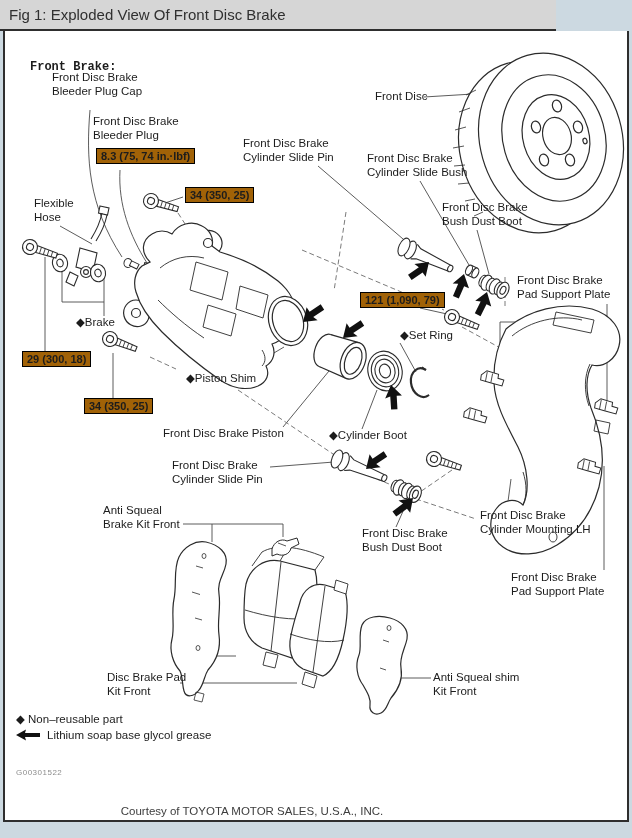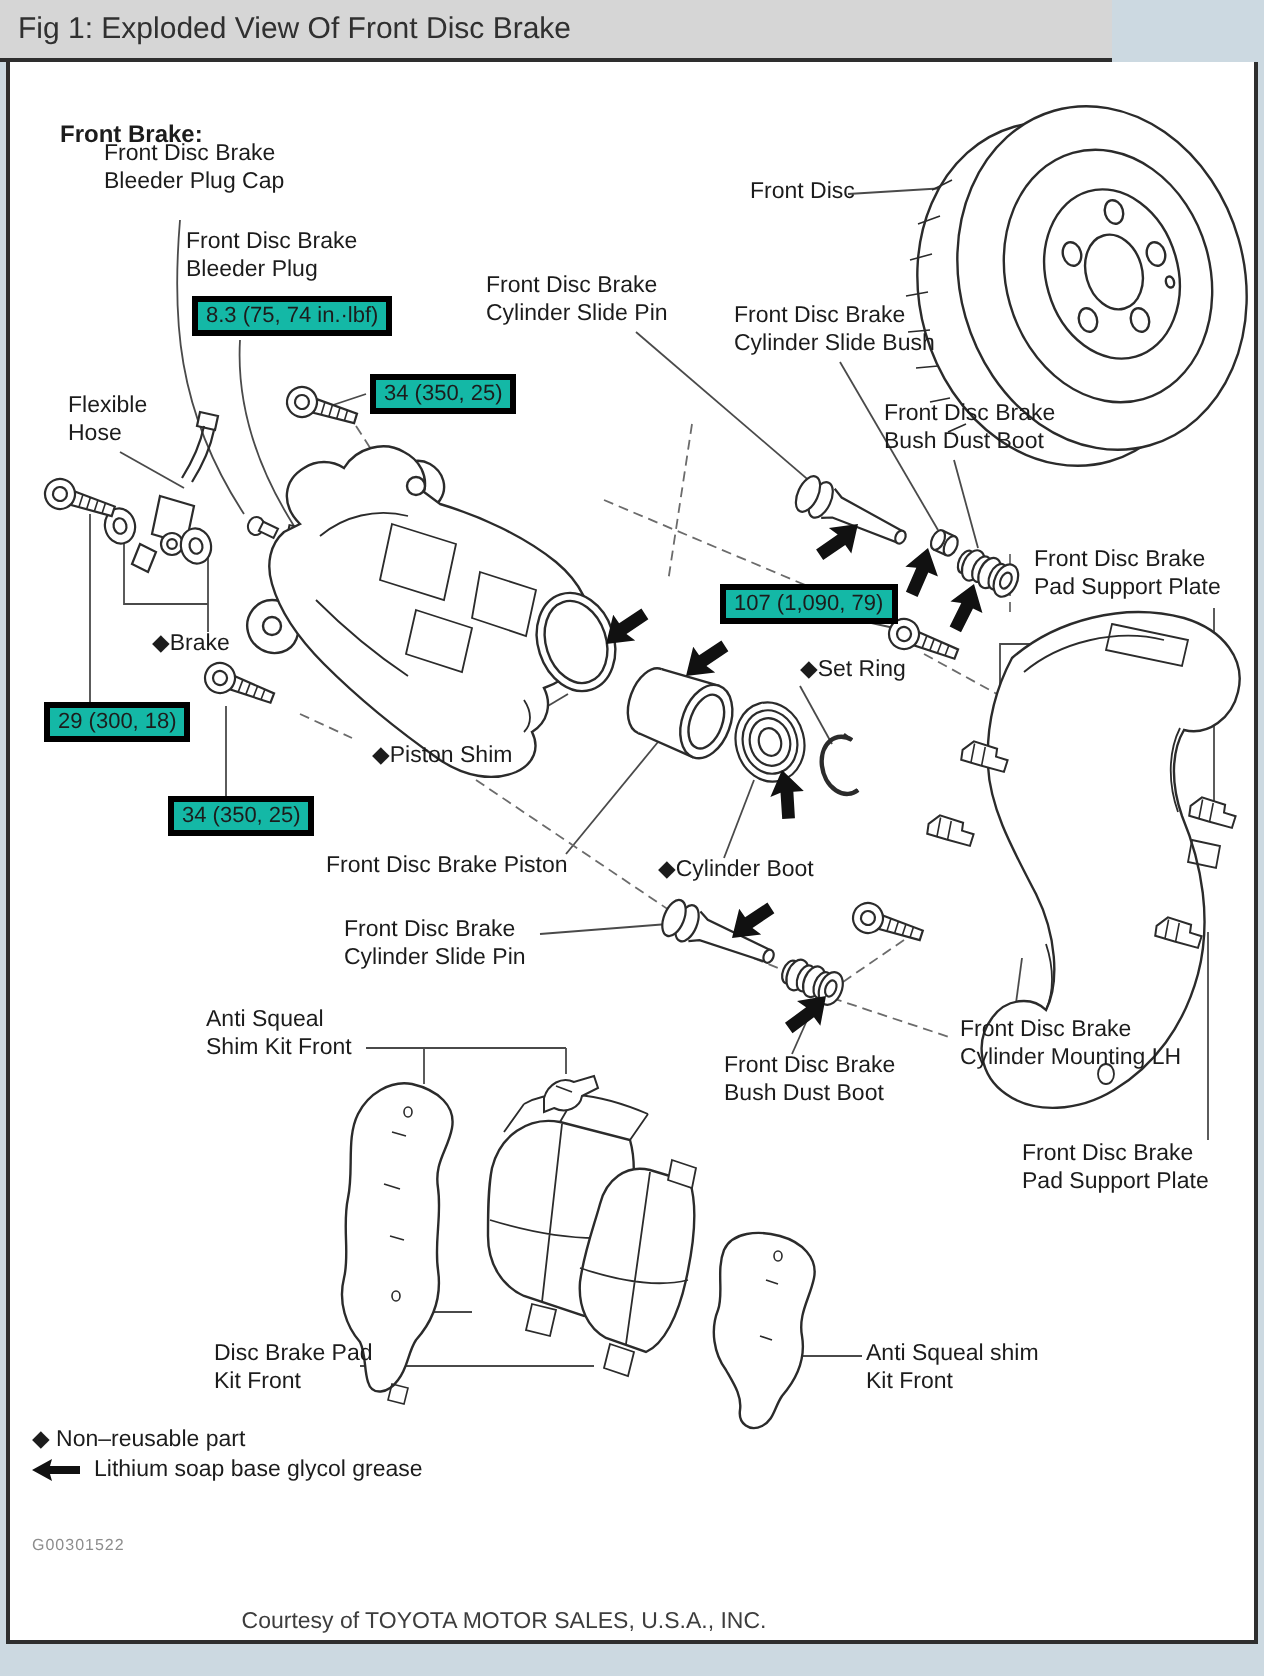--- a/index.html
+++ b/index.html
@@ -16,24 +16,24 @@
   }
   .frame{
     position:absolute;left:3px;top:31px;width:626px;height:791px;
     background:#ffffff;border:2px solid #2e2e2e;border-top:none;box-sizing:border-box;
   }
   svg.art{position:absolute;left:0;top:0;}
   .lbl{
     position:absolute;font-size:11.5px;line-height:13.5px;color:#1c1c1c;
     white-space:pre-line;
   }
-  .bold{font-weight:bold;font-size:12px;}
+  .bold{font-weight:bold;font-size:12px;font-family:Liberation Mono, monospace;}
   .tq{
-    position:absolute;font-size:11px;line-height:14px;font-weight:normal;color:#1c1c1c;
-    border:3px solid #000000;background:#14b8a6;padding:0 4px;white-space:nowrap;
+    position:absolute;font-size:11px;line-height:14px;font-weight:bold;color:#1c1c1c;
+    border:1px solid #000000;background:#a16207;padding:0 4px;white-space:nowrap;
   }
   .legend{position:absolute;left:16px;top:712px;font-size:11.5px;color:#1c1c1c;}
   .legend .row{margin-bottom:3px;display:flex;align-items:center;}
   .legend .unitbox{
     border:1px solid #2b2b2b;padding:0 5px;font-weight:bold;line-height:15px;margin-right:3px;
   }
   .figcode{position:absolute;left:16px;top:768px;font-size:8px;color:#8d8d8d;letter-spacing:0.5px;}
   .footer{position:absolute;left:0;top:805px;width:504px;text-align:center;font-size:11.5px;color:#3d3d3d;}
   .garr-icon{margin-right:7px;display:inline-block;}
 </style>
@@ -293,32 +293,32 @@
 <div class="tq" style="left:185px;top:187px;">34 (350, 25)</div>
 <div class="lbl" style="left:375px;top:90px;">Front Disc</div>
 <div class="lbl" style="left:243px;top:137px;">Front Disc Brake
 Cylinder Slide Pin</div>
 <div class="lbl" style="left:367px;top:152px;">Front Disc Brake
 Cylinder Slide Bush</div>
 <div class="lbl" style="left:442px;top:201px;">Front Disc Brake
 Bush Dust Boot</div>
 <div class="lbl" style="left:517px;top:274px;">Front Disc Brake
 Pad Support Plate</div>
-<div class="tq" style="left:360px;top:292px;">107 (1,090, 79)</div>
+<div class="tq" style="left:360px;top:292px;">121 (1,090, 79)</div>
 <div class="lbl" style="left:384px;top:329px;margin-left:16px;">◆Set Ring</div>
 <div class="lbl" style="left:76px;top:316px;">◆Brake</div>
 <div class="tq" style="left:22px;top:351px;">29 (300, 18)</div>
 <div class="lbl" style="left:186px;top:372px;">◆Piston Shim</div>
 <div class="tq" style="left:84px;top:398px;">34 (350, 25)</div>
 <div class="lbl" style="left:163px;top:427px;">Front Disc Brake Piston</div>
 <div class="lbl" style="left:329px;top:429px;">◆Cylinder Boot</div>
 <div class="lbl" style="left:172px;top:459px;">Front Disc Brake
 Cylinder Slide Pin</div>
 <div class="lbl" style="left:103px;top:504px;">Anti Squeal
-Shim Kit Front</div>
+Brake Kit Front</div>
 <div class="lbl" style="left:362px;top:527px;">Front Disc Brake
 Bush Dust Boot</div>
 <div class="lbl" style="left:480px;top:509px;">Front Disc Brake
 Cylinder Mounting LH</div>
 <div class="lbl" style="left:511px;top:571px;">Front Disc Brake
 Pad Support Plate</div>
 <div class="lbl" style="left:107px;top:671px;">Disc Brake Pad
 Kit Front</div>
 <div class="lbl" style="left:433px;top:671px;">Anti Squeal shim
 Kit Front</div>

